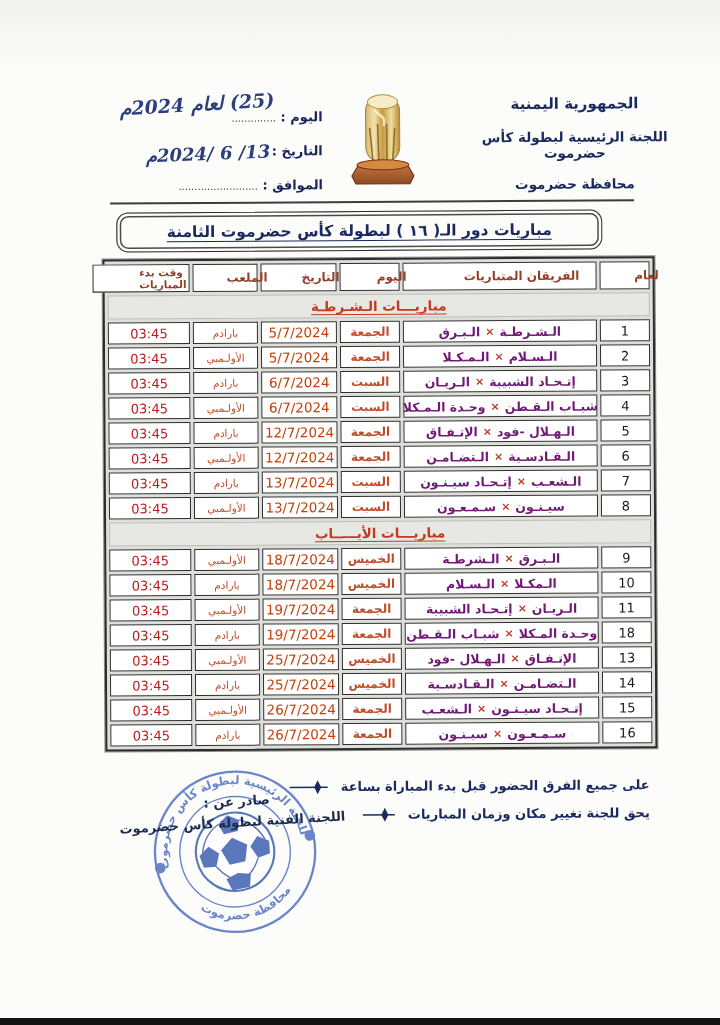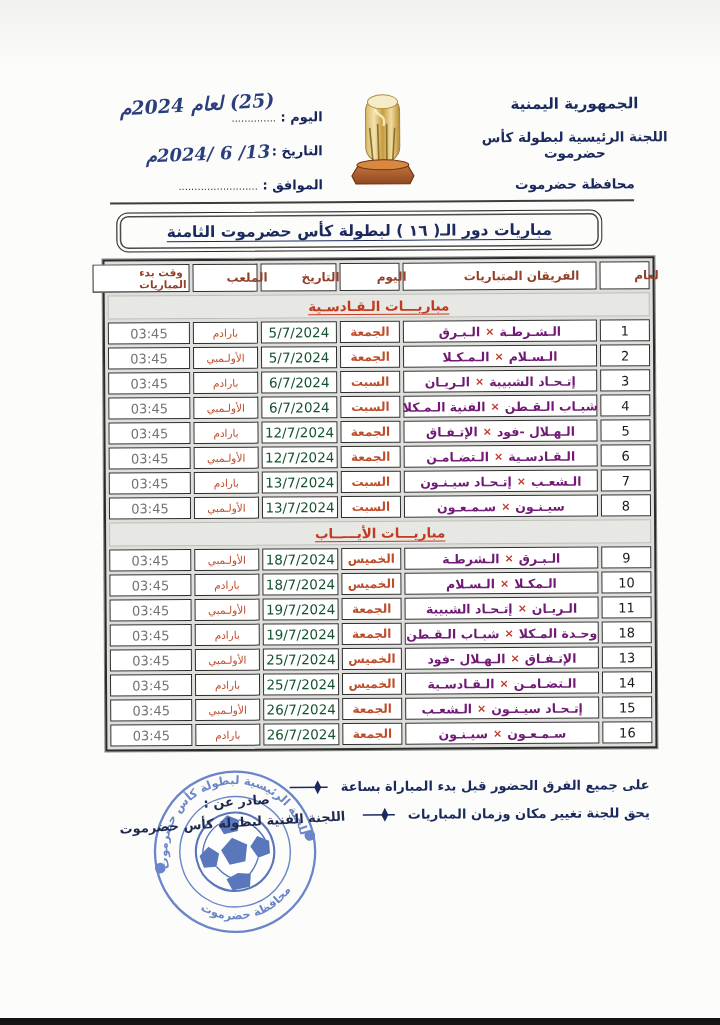--- a/index.html
+++ b/index.html
@@ -75,23 +75,23 @@
     height:22px;margin-bottom:3px;
   }
   .section-title{
     color:#c23a20;font-weight:bold;font-size:13.5px;
     text-decoration:underline;text-underline-offset:3px;
   }
   .c-no span{color:#1a1a1a;font-size:13px;}
   .c-teams span{color:#701a75;font-weight:bold;font-size:12.5px;white-space:nowrap;}
   .c-teams .vs{color:#c0392b;margin:0 5px;font-size:11px;}
   .c-day span{color:#bf4b28;font-weight:bold;font-size:12px;}
-  .c-date span{color:#14532d;font-size:13.5px;font-weight:500;direction:ltr;}
+  .c-date span{color:#c2410c;font-size:13.5px;font-weight:500;direction:ltr;}
   .c-stadium span{color:#bf4b28;font-weight:normal;font-size:10.5px;}
-  .c-time span{color:#737373;font-size:13px;font-weight:500;direction:ltr;}
+  .c-time span{color:#b91c1c;font-size:13px;font-weight:500;direction:ltr;}
   
   .notes{
     position:absolute;top:779px;right:72px;direction:rtl;
     color:#1b2a5e;font-weight:bold;font-size:13px;text-align:right;
   }
   .note{display:flex;align-items:center;margin-bottom:13px;white-space:nowrap;direction:rtl;}
   .note .arrow{margin-right:12px;flex:none;}
   
   .stamp{position:absolute;top:762px;left:142px;width:182px;height:178px;}
   .stamp svg{width:100%;height:100%;opacity:.9;}
@@ -182,21 +182,21 @@
           </div>
         <div class="cell c-stadium">
             <span>الملعب</span>
           </div>
         <div class="cell c-time">
             <span>وقت بدء المباريات</span>
           </div>
       </div>
       <div id="table-body">
   <div class="section-row">
-    <span class="section-title">مباريـــات الـقـادسـية</span>
+    <span class="section-title">مباريـــات الـشـرطـة</span>
   </div>
 
   <div class="row">
     <div class="cell c-no">
               <span>1</span>
             </div>
     <div class="cell c-teams">
       <span>الـشـرطـة</span>
       <span class="vs">×</span>
       <span>الـبـرق</span>
@@ -261,21 +261,21 @@
             </div>
   </div>
 
   <div class="row">
     <div class="cell c-no">
               <span>4</span>
             </div>
     <div class="cell c-teams">
       <span>شبـاب الـقـطن</span>
       <span class="vs">×</span>
-      <span>الفنية الـمـكلا</span>
+      <span>وحـدة الـمـكلا</span>
     </div>
     <div class="cell c-day">
               <span>السبت</span>
             </div>
     <div class="cell c-date">
               <span>6/7/2024</span>
             </div>
     <div class="cell c-stadium">
               <span>الأولـمبي</span>
             </div>

